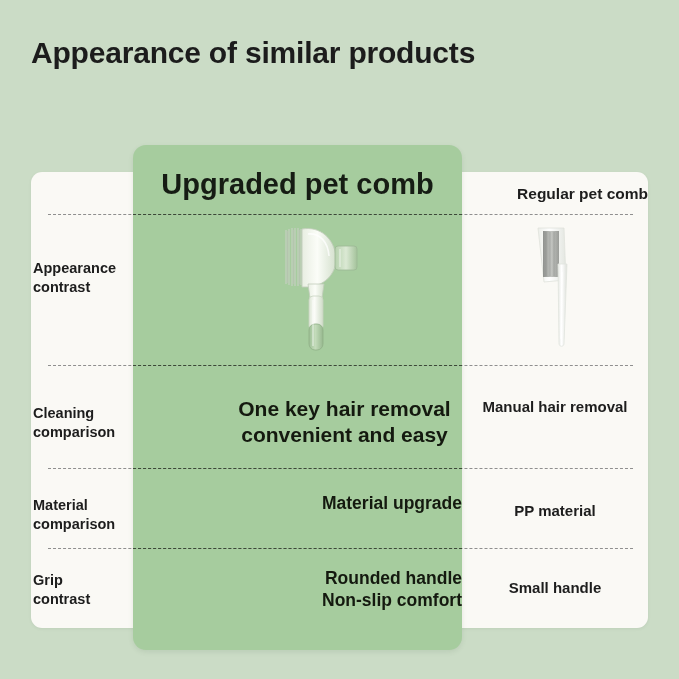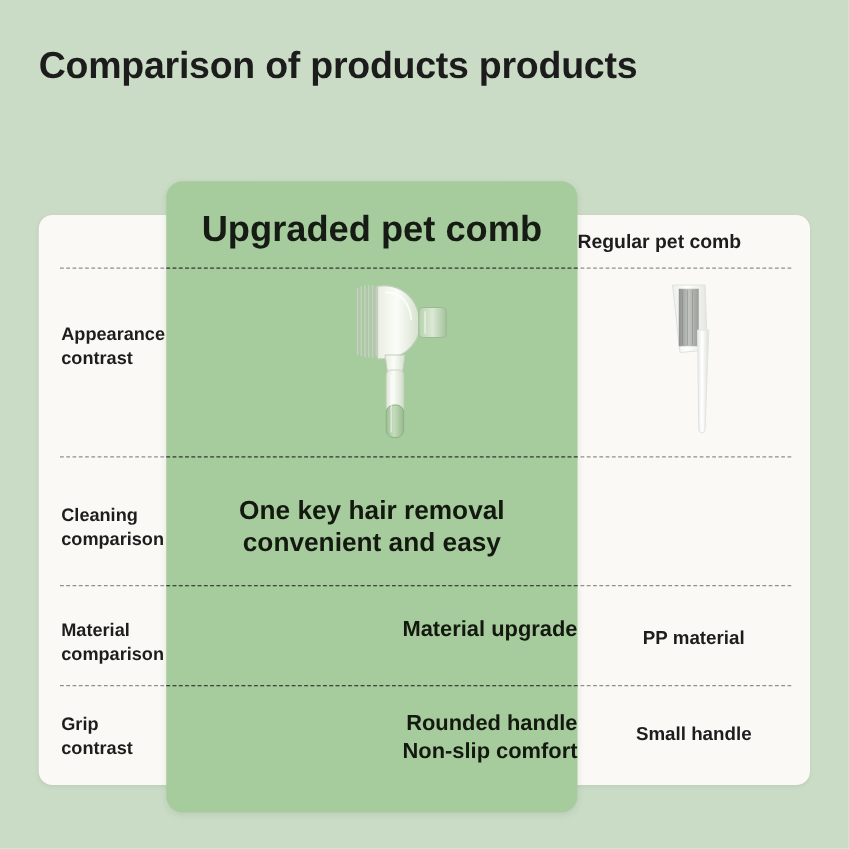--- a/index.html
+++ b/index.html
@@ -74,21 +74,21 @@
     text-align: center;
     font-size: 29px;
     font-weight: bold;
     color: #161c14;
   }
   .col-head-regular {
     position: absolute;
     left: 462px;
     top: 185px;
     width: 186px;
-    text-align: left;
+    text-align: right;
     font-size: 15.5px;
     font-weight: bold;
     color: #1d1d1d;
   }
 
   
   .divider {
     position: absolute;
     left: 48px;
     width: 585px;
@@ -107,35 +107,35 @@
 
   
   .row-label {
     position: absolute;
     left: 31px;
     width: 102px;
     font-size: 14.5px;
     font-weight: bold;
     color: #1d1d1d;
     line-height: 1.28;
-    padding-left: 18px;
+    padding-left: 2px;
     box-sizing: border-box;
   }
 
   
   .cell-featured {
     position: absolute;
     left: 133px;
     width: 329px;
     text-align: center;
     font-weight: bold;
     color: #14190f;
     line-height: 1.25;
   }
-  .cell-featured.big { font-size: 21px; }
+  .cell-featured.big { font-size: 21px; padding-left: 47px; }
   .cell-featured.mid { font-size: 17.5px; text-align: right; }
 
   
   .cell-regular {
     position: absolute;
     left: 462px;
     width: 186px;
     text-align: center;
     font-weight: bold;
     color: #1d1d1d;
@@ -147,21 +147,21 @@
   .art {
     position: absolute;
   }
   .art svg { display: block; }
 </style>
 </head>
 <body>
 
 <div id="page-root">
 
-  <div class="title">Comparison of products products</div>
+  <div class="title">Appearance of similar products</div>
 
   <div class="card"></div>
 
   <div class="featured-col"></div>
 
   <div class="col-head-featured">Upgraded pet comb</div>
   <div class="col-head-regular">Regular pet comb</div>
 
   <div class="divider on-green" style="top:214px;"></div>
   <div class="divider on-green" style="top:365px;"></div>
@@ -264,20 +264,21 @@
 
   <div class="row-label" style="top:404px;">
     <div>Cleaning</div>
     <div>comparison</div>
   </div>
   <div class="cell-featured big" style="top:396px;">
     <div>One key hair removal</div>
     <div>convenient and easy</div>
   </div>
   <div class="cell-regular" style="top:397px;">
+    <div>Manual hair removal</div>
   </div>
 
   <div class="row-label" style="top:496px;">
     <div>Material</div>
     <div>comparison</div>
   </div>
   <div class="cell-featured mid" style="top:493px;">
     <div>Material upgrade</div>
   </div>
   <div class="cell-regular" style="top:501px;">

